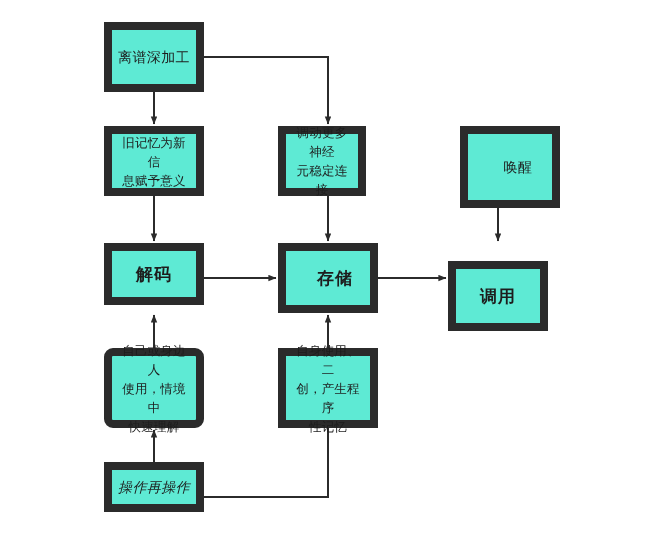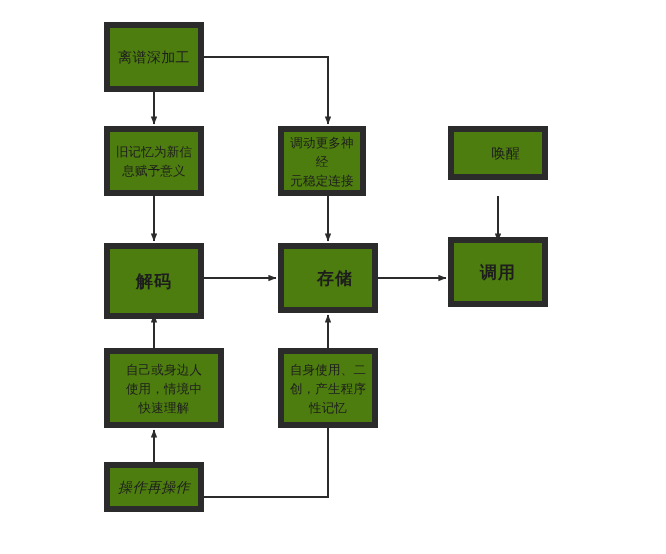--- a/index.html
+++ b/index.html
@@ -22,22 +22,22 @@
     position: absolute;
     left: 0;
     top: 0;
     width: 666px;
     height: 554px;
     pointer-events: none;
   }
   .node {
     position: absolute;
     box-sizing: border-box;
-    border: 6px solid #1d4ed8;
-    background: #4d7c0f;
+    border: 8px solid #1d4ed8;
+    background: #5eead4;
     display: flex;
     align-items: center;
     justify-content: center;
     text-align: center;
     color: #1d1d1d;
     z-index: 2;
   }
   .node .node-label {
     display: block;
     width: 100%;
@@ -99,33 +99,33 @@
         <span class="node-label" style="color: rgb(29, 29, 29);">离谱深加工</span>
       </div>
       <div class="node size-2line" style="left: 104px; top: 126px; width: 100px; height: 70px; border-color: rgb(43, 43, 43);">
         <span class="node-label" style="color: rgb(29, 29, 29);">旧记忆为新信
 息赋予意义</span>
       </div>
       <div class="node size-2line" style="left: 278px; top: 126px; width: 88px; height: 70px; border-color: rgb(43, 43, 43);">
         <span class="node-label" style="color: rgb(29, 29, 29);">调动更多神经
 元稳定连接</span>
       </div>
-      <div class="node size-plain" style="left: 448px; top: 126px; width: 100px; height: 54px; border-color: rgb(43, 43, 43); padding-left: 16px;">
+      <div class="node size-plain" style="left: 460px; top: 126px; width: 100px; height: 82px; border-color: rgb(43, 43, 43); padding-left: 16px;">
         <span class="node-label" style="color: rgb(29, 29, 29);">唤醒</span>
       </div>
-      <div class="node size-emph" style="left: 104px; top: 243px; width: 100px; height: 76px; border-color: rgb(43, 43, 43);">
+      <div class="node size-emph" style="left: 104px; top: 243px; width: 100px; height: 62px; border-color: rgb(43, 43, 43);">
         <span class="node-label" style="color: rgb(29, 29, 29);">解码</span>
       </div>
       <div class="node size-emph" style="left: 278px; top: 243px; width: 100px; height: 70px; border-color: rgb(43, 43, 43);">
         <span class="node-label" style="color: rgb(29, 29, 29); padding-left: 19px;">存储</span>
       </div>
-      <div class="node size-emph" style="left: 448px; top: 237px; width: 100px; height: 70px; border-color: rgb(43, 43, 43);">
+      <div class="node size-emph" style="left: 448px; top: 261px; width: 100px; height: 70px; border-color: rgb(43, 43, 43);">
         <span class="node-label" style="color: rgb(29, 29, 29);">调用</span>
       </div>
-      <div class="node size-3line" style="left: 104px; top: 348px; width: 120px; height: 80px; border-color: rgb(43, 43, 43);">
+      <div class="node size-3line" style="left: 104px; top: 348px; width: 100px; height: 80px; border-color: rgb(43, 43, 43); border-radius: 9px;">
         <span class="node-label" style="color: rgb(29, 29, 29);">自己或身边人
 使用，情境中
 快速理解</span>
       </div>
       <div class="node size-3line" style="left: 278px; top: 348px; width: 100px; height: 80px; border-color: rgb(43, 43, 43);">
         <span class="node-label" style="color: rgb(29, 29, 29);">自身使用、二
 创，产生程序
 性记忆</span>
       </div>
       <div class="node size-plain" style="left: 104px; top: 462px; width: 100px; height: 50px; border-color: rgb(43, 43, 43); font-style: italic;">

